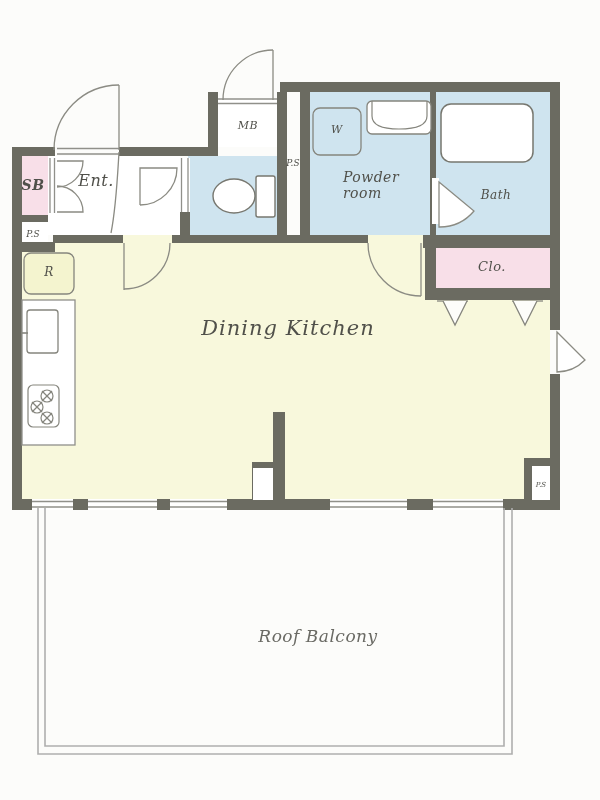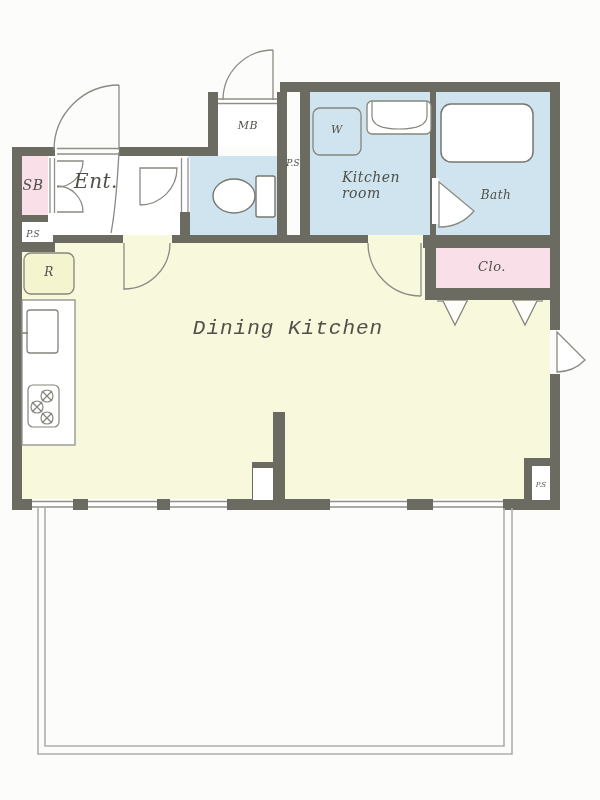--- a/index.html
+++ b/index.html
@@ -1,23 +1,23 @@
 <!DOCTYPE html>
 <html><head>
 <meta charset="utf-8">
 <style>
   html,body{margin:0;padding:0;background:#fbfbf8;}
   #plan{position:relative;width:600px;height:800px;background:#fcfcfa;overflow:hidden;
         font-family:"DejaVu Serif", serif;}
   .lbl{position:absolute;transform:translate(-50%,-50%);font-style:italic;color:#50504a;
        white-space:nowrap;text-align:left;line-height:1.12;letter-spacing:.5px;}
-  .lbl-sb{font-size:14px;} .lbl-ps{font-size:9px;letter-spacing:0;} .lbl-ps2{font-size:9px;letter-spacing:0;}
+  .lbl-sb{font-size:14px;font-weight:bold;} .lbl-ps{font-size:9px;letter-spacing:0;} .lbl-ps2{font-size:9px;letter-spacing:0;}
   .lbl-ps3{font-size:7px;letter-spacing:0;} .lbl-mb{font-size:11px;} .lbl-w{font-size:11px;}
-  .lbl-r{font-size:12px;} .lbl-ent{font-size:20px;} .lbl-powder{font-size:14px;}
-  .lbl-bath{font-size:12px;} .lbl-clo{font-size:13px;} .lbl-dk{font-size:21px;letter-spacing:1px;font-family:Liberation Mono, monospace;}
+  .lbl-r{font-size:12px;} .lbl-ent{font-size:16px;} .lbl-powder{font-size:14px;}
+  .lbl-bath{font-size:12px;} .lbl-clo{font-size:13px;} .lbl-dk{font-size:21px;letter-spacing:1px;}
   .lbl-dknum{font-size:34px;} .lbl-dknum .unit{font-size:15px;} .lbl-roof{font-size:17px;color:#6a6a64;}
   svg{position:absolute;left:0;top:0;}
 </style>
 </head>
 <body>
 
 <div id="plan">
   <svg width="600" height="800" viewBox="0 0 600 800">
 
     <g>
@@ -191,21 +191,22 @@
     </g>
   </svg>
 
   <div class="lbl lbl-sb" style="left:33px; top:186px;">SB</div>
   <div class="lbl lbl-ps" style="left:33px; top:234px;">P.S</div>
   <div class="lbl lbl-ent" style="left:96px; top:181px;">Ent.</div>
   <div class="lbl lbl-mb" style="left:248px; top:126px;">MB</div>
   <div class="lbl lbl-ps2" style="left:293px; top:163px;">P.S</div>
   <div class="lbl lbl-w" style="left:337px; top:130px;">W</div>
   <div class="lbl lbl-powder" style="left:371px; top:186px;">
-    <div>Kitchen</div>
+    <div>Powder</div>
     <div>room</div>
   </div>
   <div class="lbl lbl-bath" style="left:496px; top:196px;">Bath</div>
   <div class="lbl lbl-clo" style="left:492px; top:267px;">Clo.</div>
   <div class="lbl lbl-r" style="left:49px; top:273px;">R</div>
   <div class="lbl lbl-dk" style="left:288px; top:329px;">Dining Kitchen</div>
   <div class="lbl lbl-ps3" style="left:541px; top:486px;">P.S</div>
+  <div class="lbl lbl-roof" style="left:318px; top:637px;">Roof Balcony</div>
 </div>
 
 </body></html>

